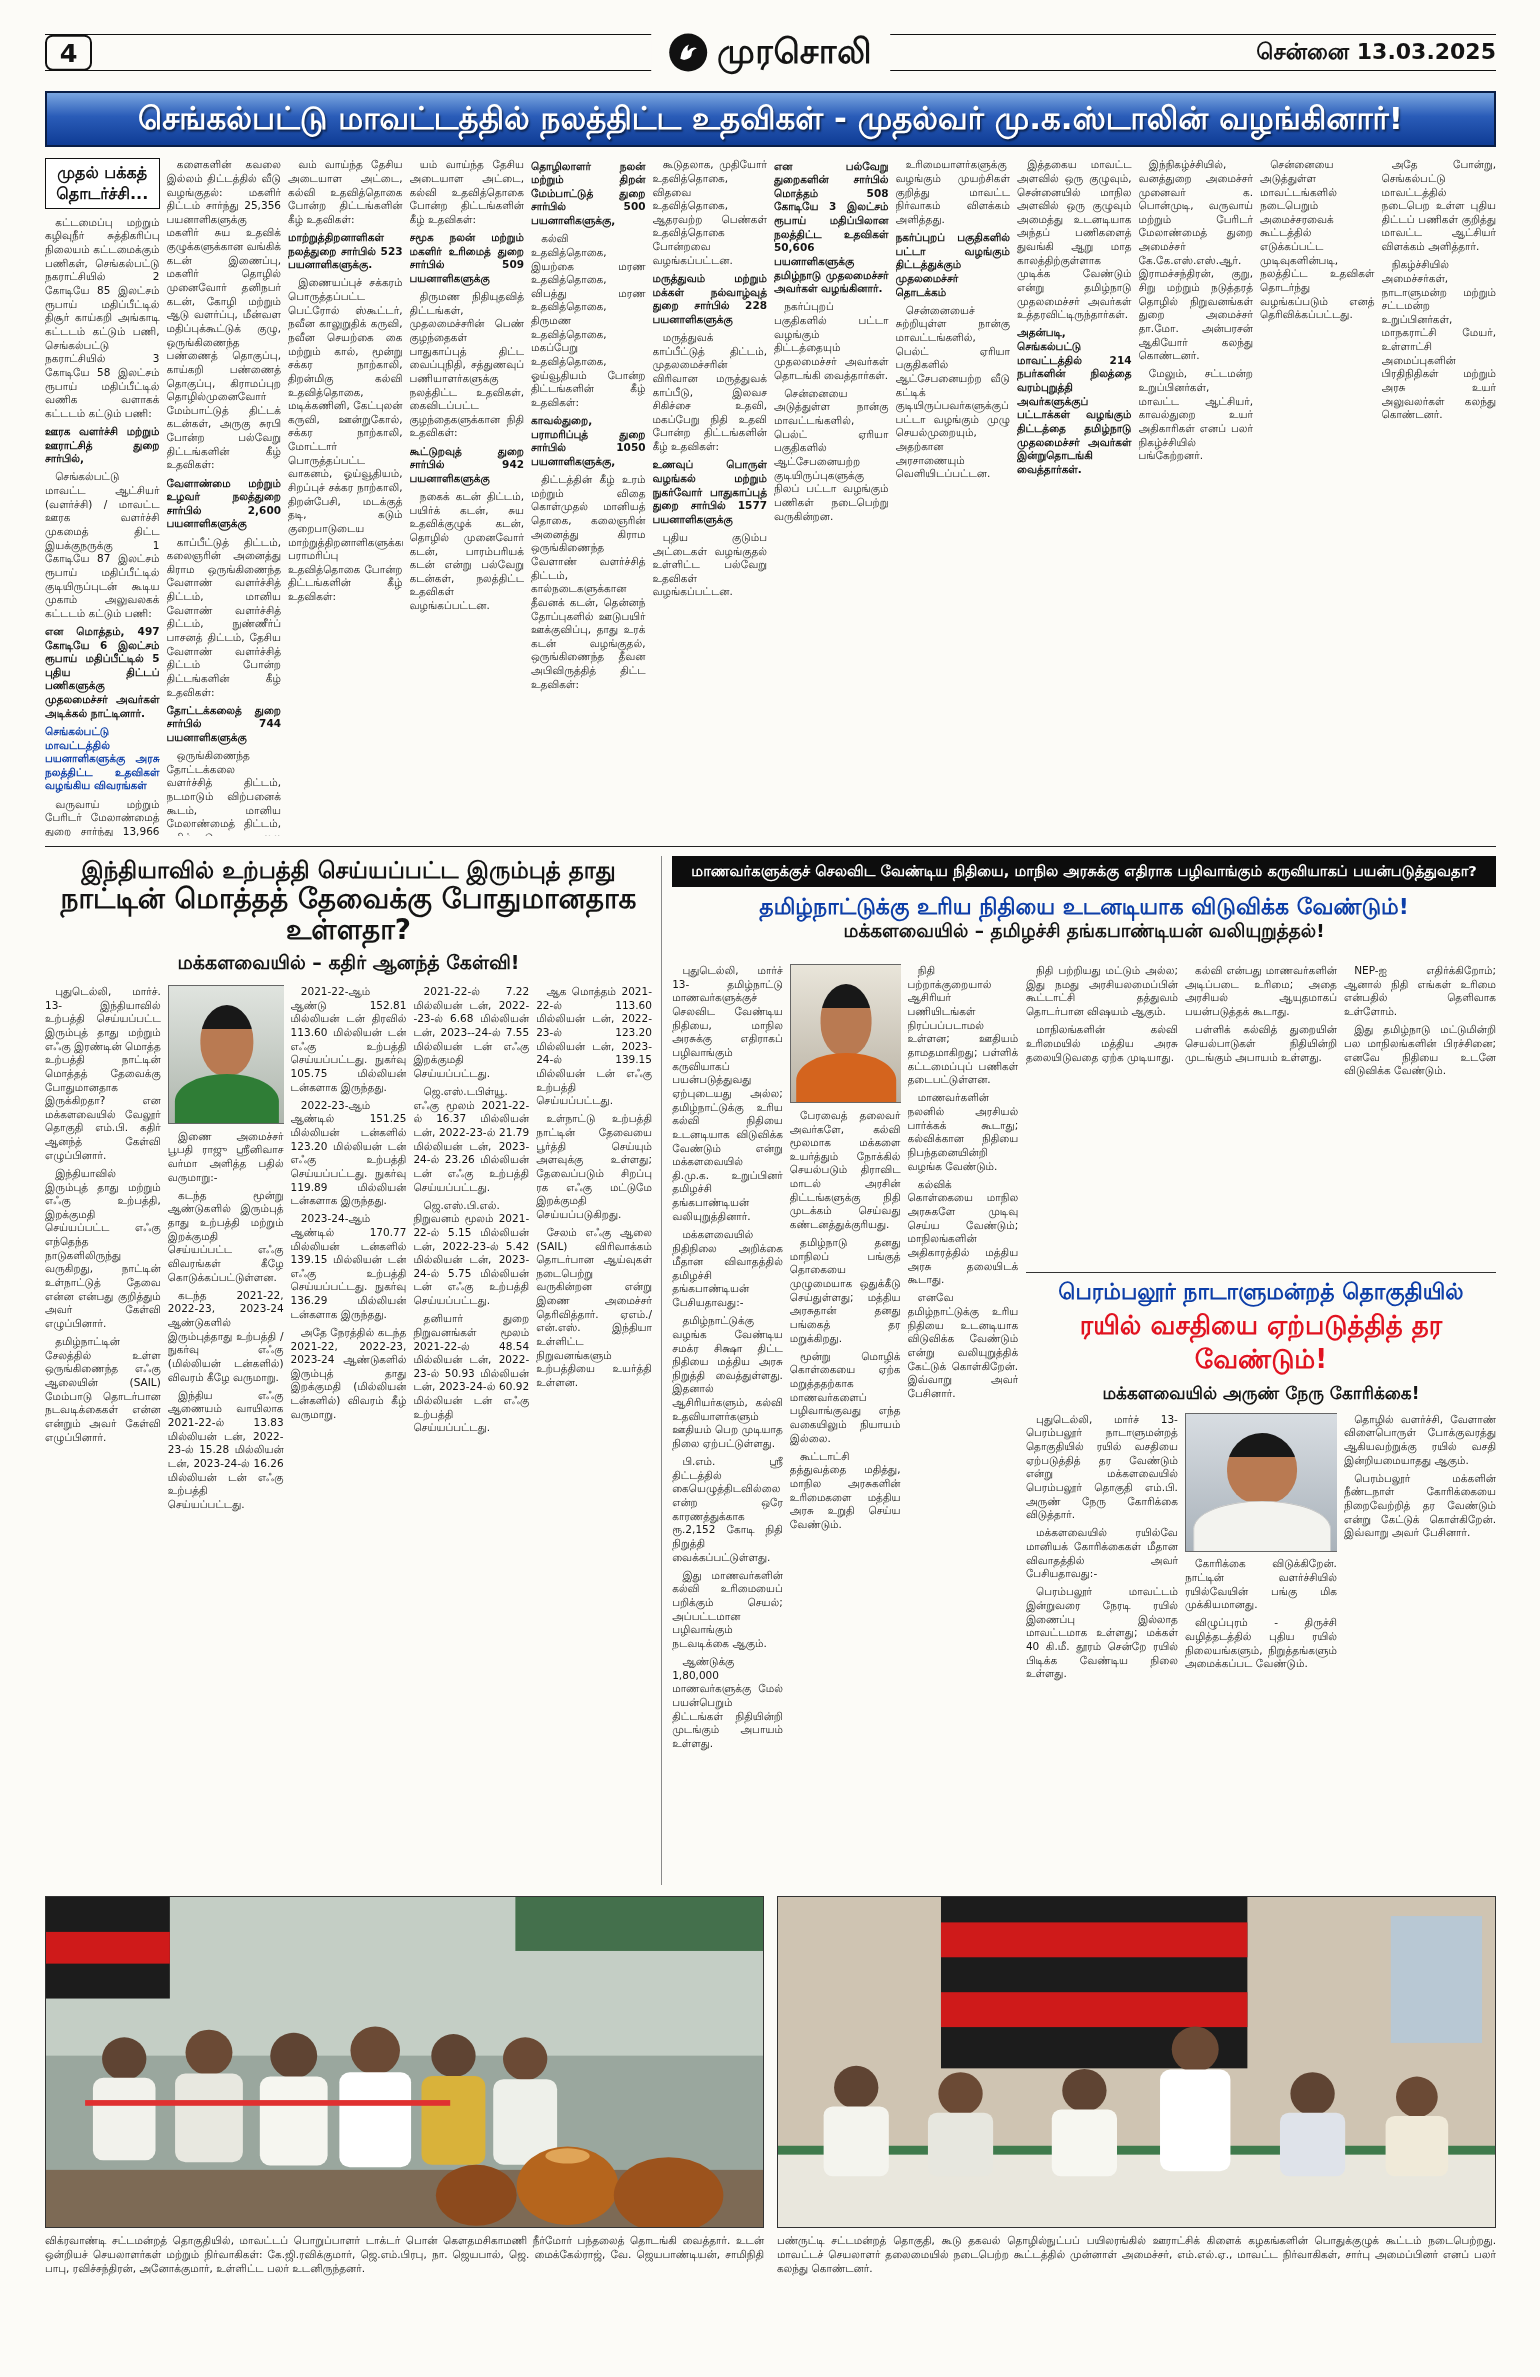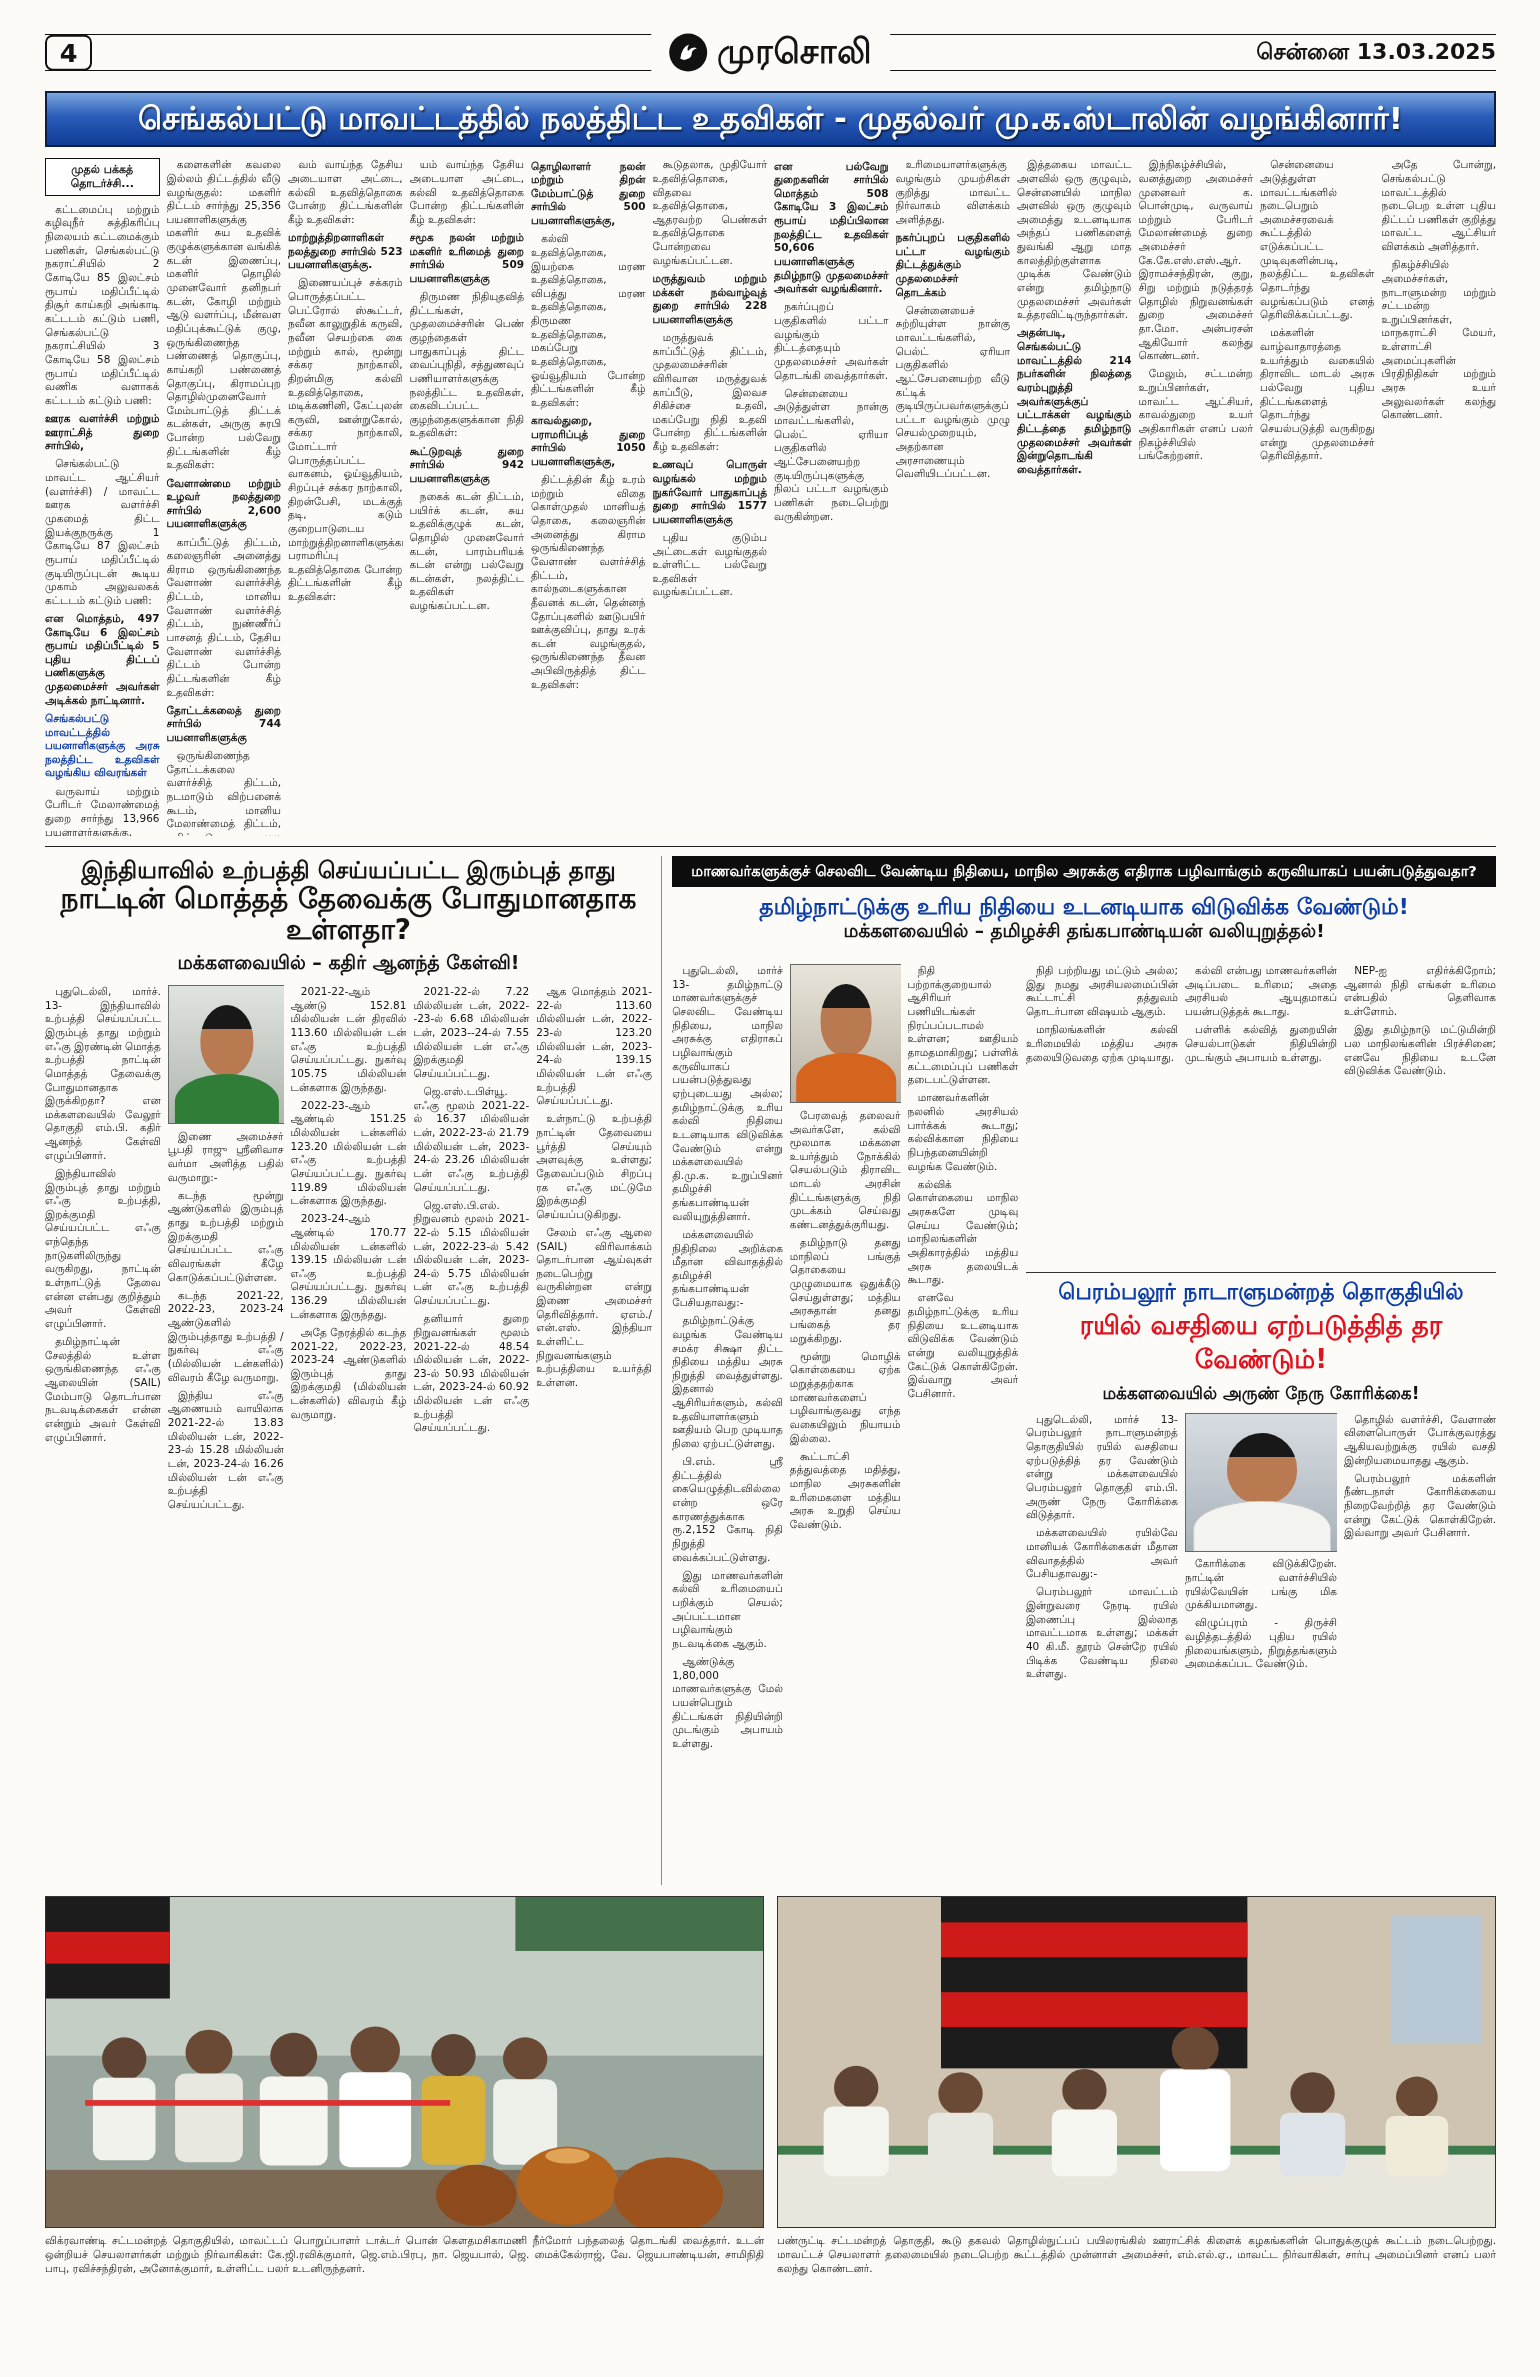--- a/index.html
+++ b/index.html
@@ -25,21 +25,21 @@
           padding:9px 6.4px;}
   .banner h1{margin:0;text-align:center;color:#fff;font-size:31px;font-weight:800;line-height:1.08;
              text-shadow:1.3px 1.9px 1.9px rgba(0,0,0,.55);}
   
   .cols{display:flex;gap:7px;overflow:hidden;}
   .col{flex:1 1 0;min-width:0;overflow:hidden;font-size:10.5px;line-height:1.3;text-align:justify;}
   .para{margin:0 0 4.5px;text-indent:10.2px;}
   .subhead{margin:1.3px 0 4.5px;font-weight:700;}
   .subhead.blue{color:#0d3ea8;}
   .cont-box{border:1.9px double #111;padding:3.8px 2.6px;text-align:center;font-weight:700;
-            font-size:11px;margin:0 0 6.4px;background:#fff;}
+            font-size:16px;margin:0 0 6.4px;background:#fff;}
   .lead-body{margin-top:11.5px;height:678px;}
   .mid-sep{border-top:1.3px solid #222;margin:10.2px 0 9px;}
   
   .middle{display:flex;gap:10.2px;height:1029px;overflow:hidden;}
   .iron{width:607px;flex:0 0 auto;border-right:1.3px solid #8a8a8a;padding-right:9px;
         display:flex;flex-direction:column;}
   .iron-h1{font-size:23px;font-weight:800;text-align:center;margin:1.3px 0 1.3px;line-height:1.1;}
   .iron-h2{font-size:28px;font-weight:800;text-align:center;margin:0 0 5.1px;line-height:1.1;}
   .iron-sub{font-size:19px;font-weight:800;text-align:center;margin:0 0 9px;}
   .iron .cols{flex:1;}
@@ -156,21 +156,20 @@
       <div class="col">
         <p class="para">இத்தகைய மாவட்ட அளவில் ஒரு குழுவும், சென்னையில் மாநில அளவில் ஒரு குழுவும் அமைத்து உடனடியாக அந்தப் பணிகளைத் துவங்கி ஆறு மாத காலத்திற்குள்ளாக முடிக்க வேண்டும் என்று தமிழ்நாடு முதலமைச்சர் அவர்கள் உத்தரவிட்டிருந்தார்கள்.</p>
         <p class="subhead">அதன்படி, செங்கல்பட்டு மாவட்டத்தில் 214 நபர்களின் நிலத்தை வரம்புறுத்தி அவர்களுக்குப் பட்டாக்கள் வழங்கும் திட்டத்தை தமிழ்நாடு முதலமைச்சர் அவர்கள் இன்றுதொடங்கி வைத்தார்கள்.</p>
       </div>
       <div class="col">
         <p class="para">இந்நிகழ்ச்சியில், வனத்துறை அமைச்சர் முனைவர் க. பொன்முடி, வருவாய் மற்றும் பேரிடர் மேலாண்மைத் துறை அமைச்சர் கே.கே.எஸ்.எஸ்.ஆர். இராமச்சந்திரன், குறு, சிறு மற்றும் நடுத்தரத் தொழில் நிறுவனங்கள் துறை அமைச்சர் தா.மோ. அன்பரசன் ஆகியோர் கலந்து கொண்டனர்.</p>
         <p class="para">மேலும், சட்டமன்ற உறுப்பினர்கள், மாவட்ட ஆட்சியர், காவல்துறை உயர் அதிகாரிகள் எனப் பலர் நிகழ்ச்சியில் பங்கேற்றனர்.</p>
       </div>
       <div class="col">
         <p class="para">சென்னையை அடுத்துள்ள மாவட்டங்களில் நடைபெறும் அமைச்சரவைக் கூட்டத்தில் எடுக்கப்பட்ட முடிவுகளின்படி, நலத்திட்ட உதவிகள் தொடர்ந்து வழங்கப்படும் எனத் தெரிவிக்கப்பட்டது.</p>
-        <p class="para">மக்களின் வாழ்வாதாரத்தை உயர்த்தும் வகையில் திராவிட மாடல் அரசு பல்வேறு புதிய திட்டங்களைத் தொடர்ந்து செயல்படுத்தி வருகிறது என்று முதலமைச்சர் தெரிவித்தார்.</p>
       </div>
       <div class="col">
         <p class="para">அதே போன்று, செங்கல்பட்டு மாவட்டத்தில் நடைபெற உள்ள புதிய திட்டப் பணிகள் குறித்து மாவட்ட ஆட்சியர் விளக்கம் அளித்தார்.</p>
         <p class="para">நிகழ்ச்சியில் அமைச்சர்கள், நாடாளுமன்ற மற்றும் சட்டமன்ற உறுப்பினர்கள், மாநகராட்சி மேயர், உள்ளாட்சி அமைப்புகளின் பிரதிநிதிகள் மற்றும் அரசு உயர் அலுவலர்கள் கலந்து கொண்டனர்.</p>
       </div>
     </section>
 
   <div class="mid-sep"></div>
 
   <section class="middle">

